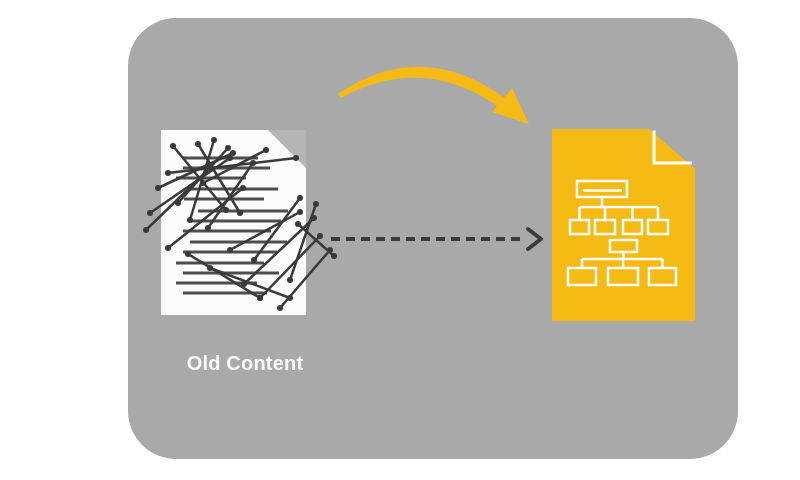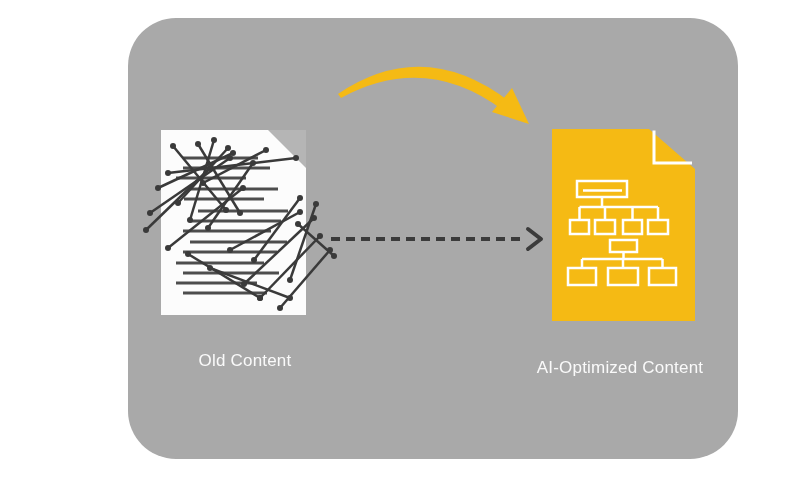--- a/index.html
+++ b/index.html
@@ -10,21 +10,21 @@
   }
   .stage{position:relative;width:800px;height:480px;background:#ffffff;}
   .panel{
     position:absolute;left:128px;top:18px;width:610px;height:441px;
     background:var(--panel_gray,#a9a9a9);
     border-radius:48px;
   }
   .abs{position:absolute;}
   .label{
     position:absolute;
-    font-weight:400;font-size:17px;line-height:1.1;
+    font-weight:700;font-size:20px;line-height:1.1;
     color:var(--label_white,#fafafa);
     text-align:center;
     letter-spacing:.2px;
   }
   .label-old{left:150px;top:352px;width:190px;}
   .label-ai{left:495px;top:359px;width:250px;}
 
   
   .page-fill{fill:var(--page_white,#fcfcfc);}
   .fold-fill{fill:var(--fold_gray,#b5b5b5);}
@@ -129,15 +129,14 @@
       <line x1="71" y1="130" x2="71" y2="139"></line>
       <line x1="110.5" y1="130" x2="110.5" y2="139"></line>
 
       <rect x="16" y="139" width="28" height="17"></rect>
       <rect x="56" y="139" width="30" height="17"></rect>
       <rect x="97" y="139" width="27" height="17"></rect>
     </g>
   </svg>
 
   <div class="label label-old">Old Content</div>
-  <div class="label label-ai">AI-Optimized Content</div>
 
 </div>
 
 </body></html>

